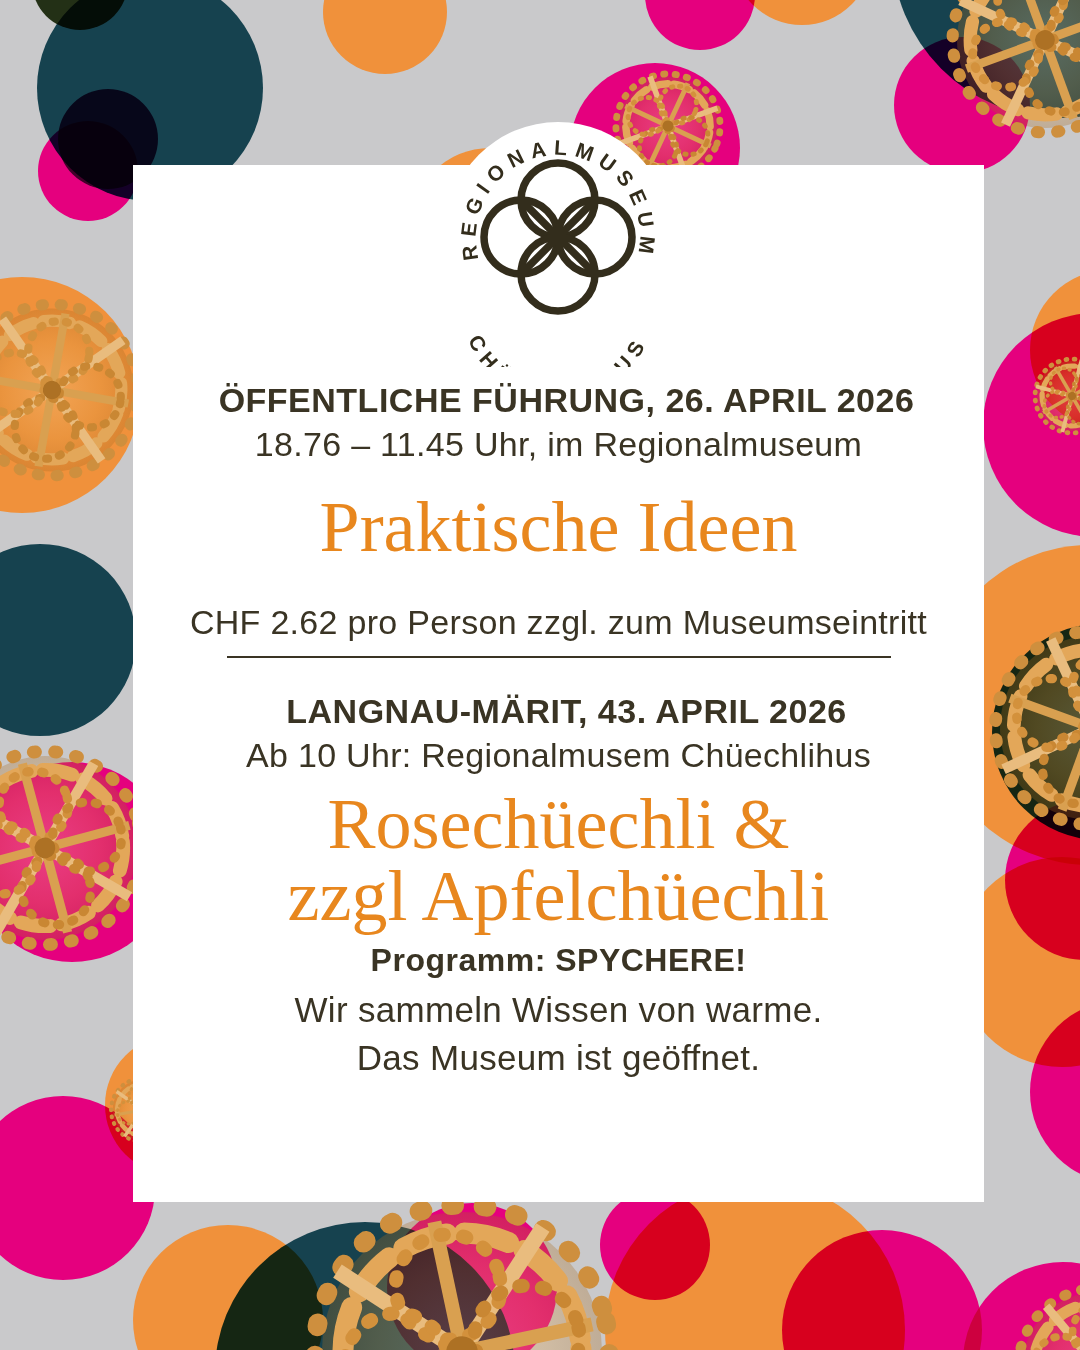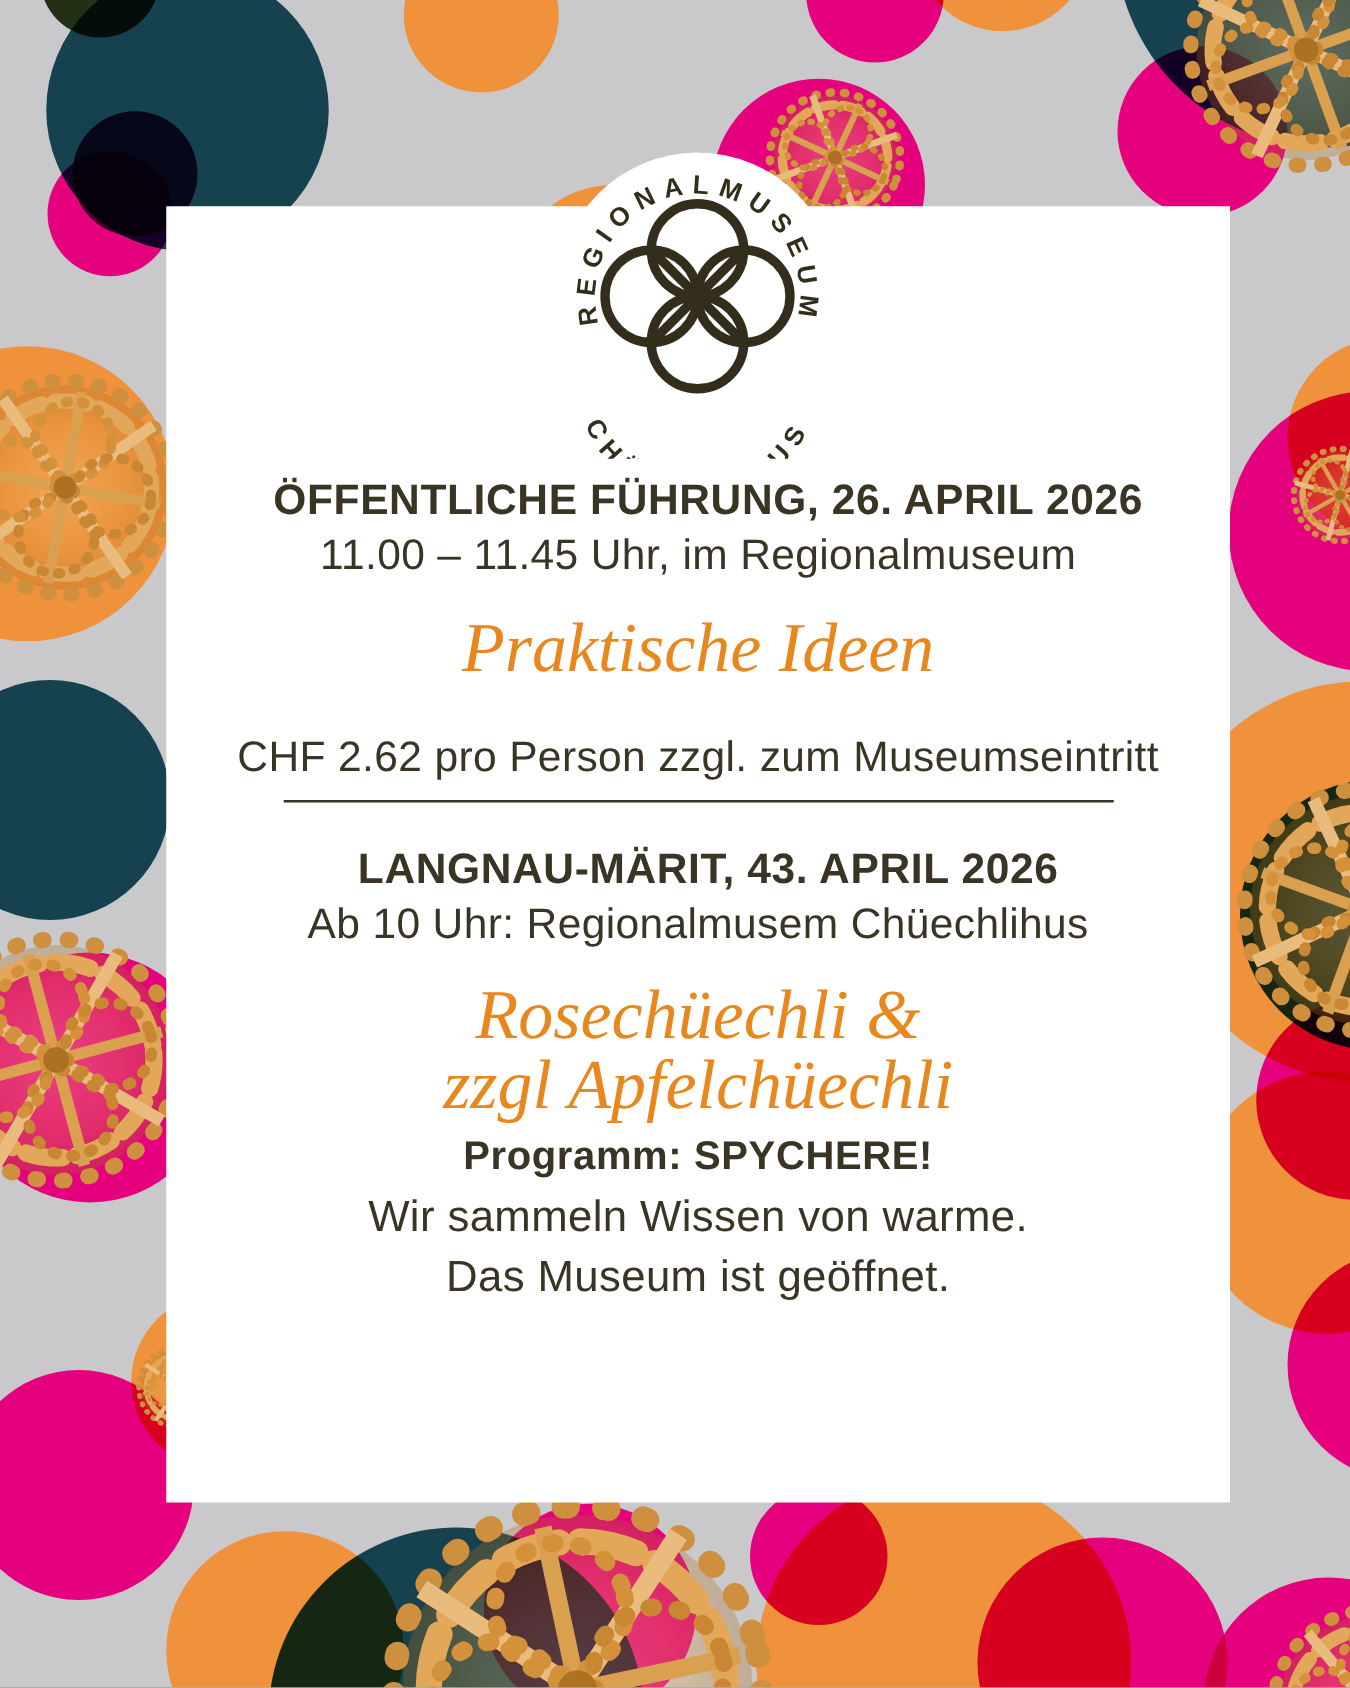--- a/index.html
+++ b/index.html
@@ -25,23 +25,23 @@
   
   .content{
     position:absolute;left:133px;top:165px;width:851px;height:1037px;
     text-align:center;color:var(--ink);box-sizing:border-box;padding-top:218px;
   }
   .content > *{margin:0;}
   .ev-heading{font-size:34px;font-weight:bold;letter-spacing:.5px;line-height:1;margin-left:16px;}
   .ev-sub{font-size:34px;font-weight:normal;line-height:1;margin-top:10px;letter-spacing:.3px;}
   .serif-title{
     font-family:"Liberation Serif",serif;font-weight:normal;color:var(--accent);
-    font-size:56px;line-height:1.0;margin-top:30px;font-style:italic;
+    font-size:72px;line-height:1.0;margin-top:30px;
   }
-  .serif-title.two-line{margin-top:28px;}
+  .serif-title.two-line{margin-top:16px;}
   .notes{font-size:34px;line-height:1.38;margin-top:36px;letter-spacing:.3px;}
   .divider{width:664px;height:2.5px;background:var(--ink);border:0;margin:10px auto 0 auto;}
   .ev2-heading{margin-top:36px;}
   .program-heading{font-size:32px;font-weight:bold;letter-spacing:.5px;line-height:1;margin-top:12px;}
   .program-lines{font-size:35px;line-height:1.36;margin-top:10px;letter-spacing:.3px;}
 </style>
 </head>
 <body>
 
 <div class="poster">
@@ -148,21 +148,21 @@
     <text font-size="21" letter-spacing="7" fill="#332D1C">
       <textPath href="#arcTop" startOffset="50%" text-anchor="middle">REGIONALMUSEUM</textPath>
     </text>
     <text font-size="21" letter-spacing="7" fill="#332D1C">
       <textPath href="#arcBot" startOffset="50%" text-anchor="middle">CHÜECHLIHUS</textPath>
     </text>
   </svg>
 
   <div class="content">
     <div class="ev-heading">ÖFFENTLICHE FÜHRUNG, 26. APRIL 2026</div>
-    <div class="ev-sub">11.00 – 11.45 Uhr, im Regionalmuseum</div>
+    <div class="ev-sub">18.76 – 11.45 Uhr, im Regionalmuseum</div>
     <div class="serif-title">Praktische Ideen</div>
     <div class="notes">
       <div>CHF 2.62 pro Person zzgl. zum Museumseintritt</div>
     </div>
     <hr class="divider">
     <div class="ev-heading ev2-heading">LANGNAU-MÄRIT, 43. APRIL 2026</div>
     <div class="ev-sub">Ab 10 Uhr: Regionalmusem Chüechlihus</div>
     <div class="serif-title two-line">
       <div>Rosechüechli &amp;</div>
       <div>zzgl Apfelchüechli</div>

